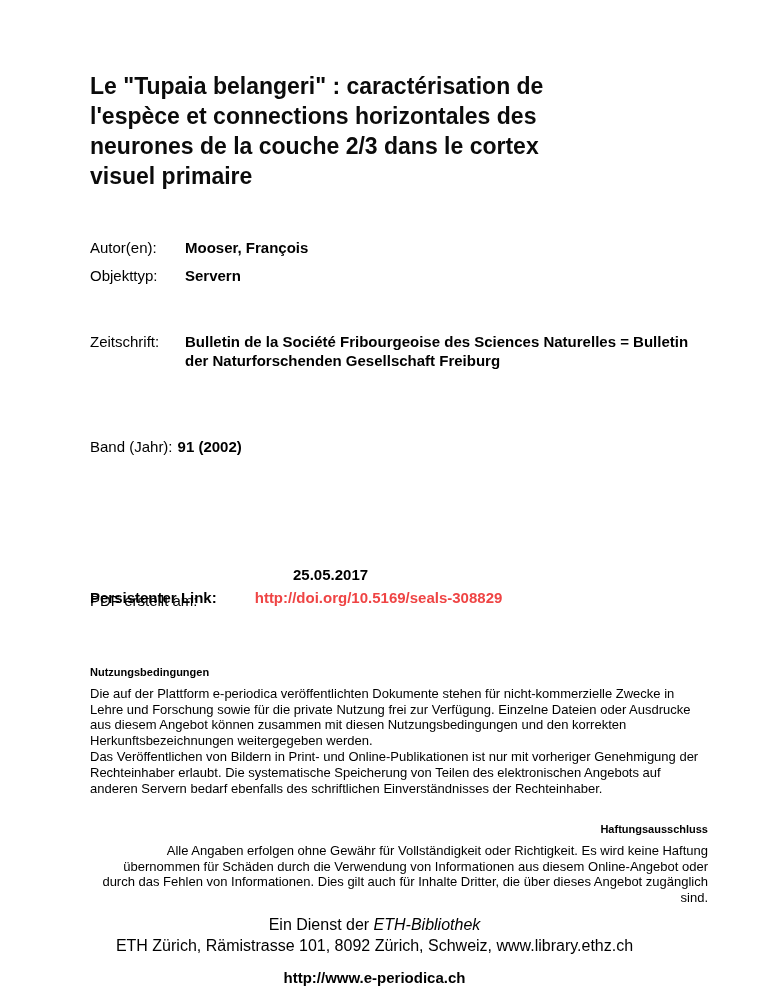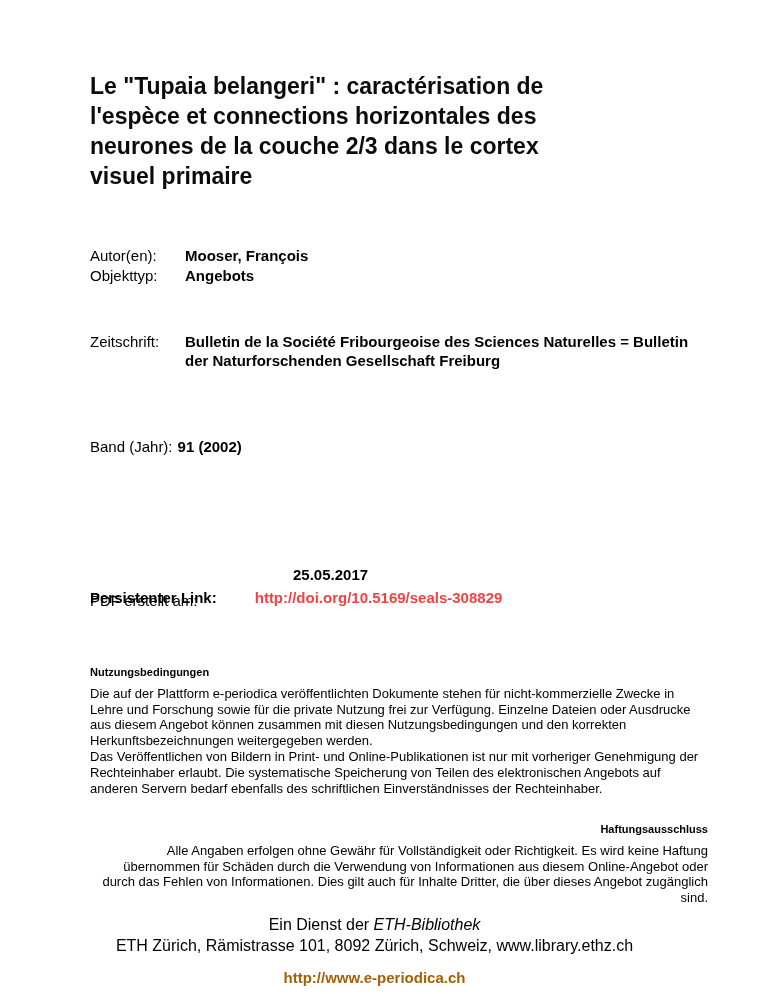--- a/index.html
+++ b/index.html
@@ -27,21 +27,21 @@
     position: absolute;
     left: 90px;
     font-size: 15px;
     line-height: 19px;
     display: flex;
     align-items: flex-start;
   }
   .meta-label { display: inline-block; width: 95px; flex: 0 0 95px; font-weight: normal; }
   .meta-value { font-weight: bold; }
   .meta-value.journal { width: 505px; }
-  .row-autor       { top: 246px; }
+  .row-autor       { top: 238px; }
   .row-objekttyp   { top: 266px; }
   .row-zeitschrift { top: 332px; }
   .row-band        { top: 437px; }
   .row-band .inline-label { font-weight: normal; }
   .row-band .meta-value { margin-left: 5px; }
   .row-pdf         { top: 565px; }
   .row-pdf .meta-label { width: 203px; flex: 0 0 203px; margin-top: 26px; }
   .row-link        { top: 588px; font-weight: bold; gap: 34px; }
   .row-link .link-url { margin-left: 4px; color: #ef4444; text-decoration: none; }
   .terms {
@@ -75,39 +75,39 @@
     text-align: center;
     font-size: 16px;
     line-height: 20.5px;
   }
   .footer .org { font-style: italic; }
   .footer .eperiodica {
     display: inline-block;
     margin-top: 12px;
     font-size: 15px;
     font-weight: bold;
-    color: #a16207;
+    color: #000000;
     text-decoration: none;
   }
 </style>
 </head>
 <body>
 
 <div class="page">
 
   <h1 class="title">Le "Tupaia belangeri" : caractérisation de l'espèce et connections horizontales des neurones de la couche 2/3 dans le cortex visuel primaire</h1>
 
   <div class="meta-row row-autor">
     <span class="meta-label">Autor(en):</span>
     <span class="meta-value">Mooser, François</span>
   </div>
 
   <div class="meta-row row-objekttyp">
     <span class="meta-label">Objekttyp:</span>
-    <span class="meta-value">Angebots</span>
+    <span class="meta-value">Servern</span>
   </div>
 
   <div class="meta-row row-zeitschrift">
     <span class="meta-label">Zeitschrift:</span>
     <span class="meta-value journal">Bulletin de la Société Fribourgeoise des Sciences Naturelles = Bulletin der Naturforschenden Gesellschaft Freiburg</span>
   </div>
 
   <div class="meta-row row-band">
     <span class="inline-label">Band (Jahr):</span>
     <span class="meta-value">91 (2002)</span>

